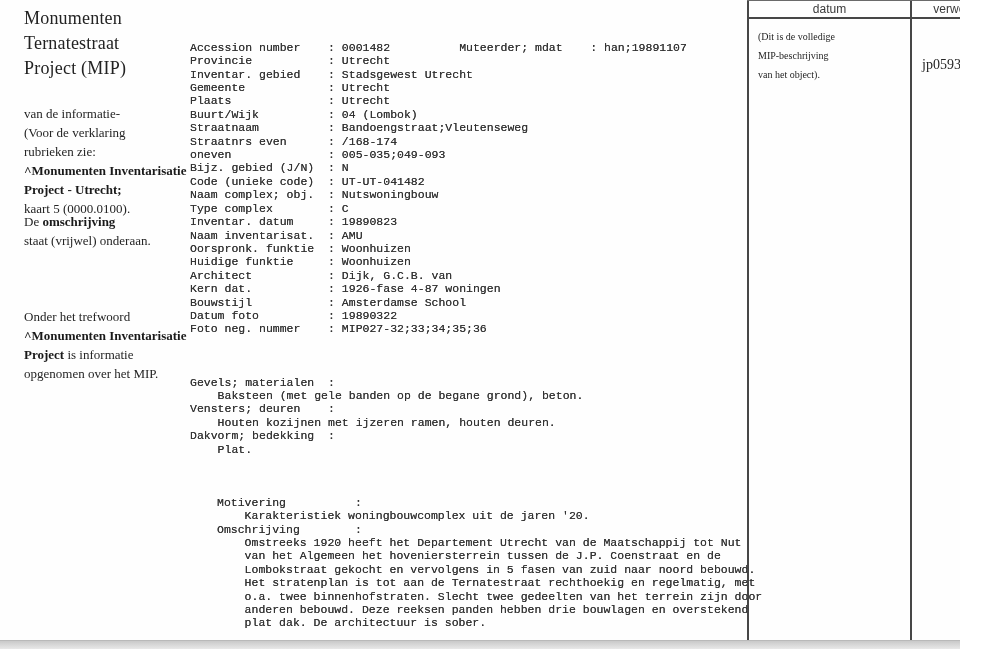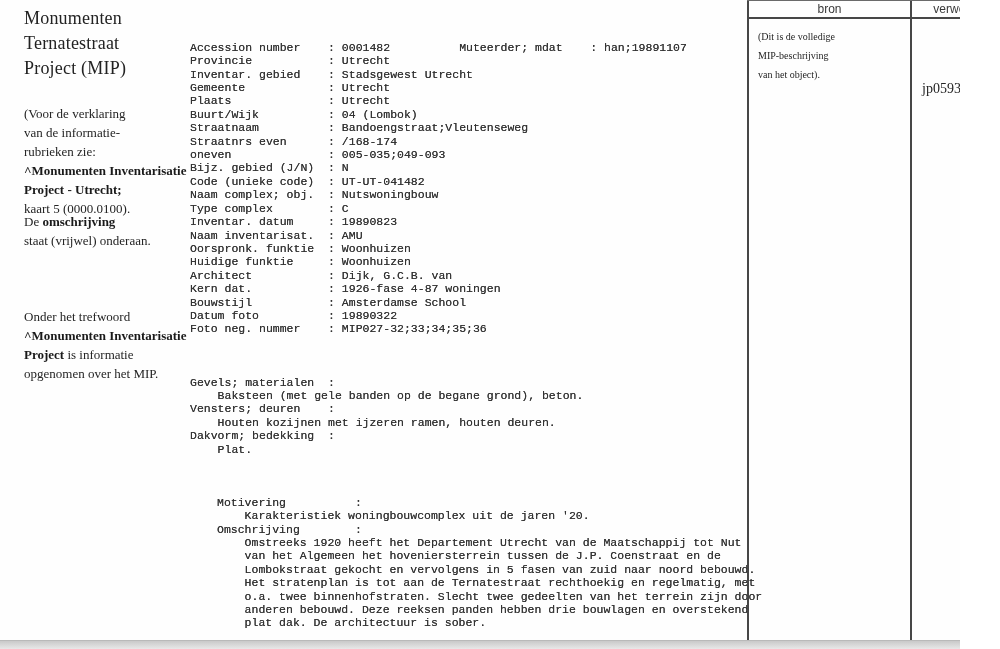--- a/index.html
+++ b/index.html
@@ -29,40 +29,40 @@
   .vline-1{left:747px;}
   .vline-2{left:910px;}
   .hline-top{position:absolute;left:747px;top:0;width:253px;height:1px;background:#6a6a6a;}
   .hline-header{position:absolute;left:747px;top:17px;width:253px;height:2px;background:#474747;}
   .colhead{position:absolute;top:2px;font-family:"Liberation Sans",sans-serif;
            font-size:12px;color:#3a3a3a;text-align:center;}
   .colhead-bron{left:749px;width:161px;}
   .colhead-verwerkt{left:912px;width:88px;}
   .bron-note{position:absolute;left:758px;top:27px;width:150px;
              font-size:10px;line-height:19px;color:#242424;}
-  .verwerkt-value{position:absolute;left:922px;top:57px;font-size:14px;color:#242424;margin-top:24px;}
+  .verwerkt-value{position:absolute;left:922px;top:57px;font-size:14px;color:#242424;}
 
   
   .bottom-strip{position:absolute;left:0;top:640px;width:1000px;height:9px;
                 background:linear-gradient(#c9c9c9,#ececec);border-top:1px solid #b9b9b9;}
 </style>
 </head>
 <body>
 
 <div class="page">
 
   <div class="sidebar">
     <div class="title" id="title">
         <div>Monumenten</div>
         <div>Ternatestraat</div>
         <div>Project (MIP)</div>
       </div>
     <div class="note note1" id="note1">
+        <div><span>van de informatie-</span></div>
         <div><span>(Voor de verklaring</span></div>
-        <div><span>van de informatie-</span></div>
         <div><span>rubrieken zie:</span></div>
         <div><b>^Monumenten Inventarisatie</b></div>
         <div><b>Project - Utrecht;</b></div>
         <div><span>kaart 5 (0000.0100).</span></div>
       </div>
     <div class="note note2" id="note2">
         <div><span>De </span><b>omschrijving</b></div>
         <div><span>staat (vrijwel) onderaan.</span></div>
       </div>
     <div class="note note3" id="note3">
@@ -76,21 +76,21 @@
   <div class="record">
     <div class="block" id="fields-block"><div>Accession number    : 0001482          Muteerder; mdat    : han;19891107</div><div>Provincie           : Utrecht</div><div>Inventar. gebied    : Stadsgewest Utrecht</div><div>Gemeente            : Utrecht</div><div>Plaats              : Utrecht</div><div>Buurt/Wijk          : 04 (Lombok)</div><div>Straatnaam          : Bandoengstraat;Vleutenseweg</div><div>Straatnrs even      : /168-174</div><div>oneven              : 005-035;049-093</div><div>Bijz. gebied (J/N)  : N</div><div>Code (unieke code)  : UT-UT-041482</div><div>Naam complex; obj.  : Nutswoningbouw</div><div>Type complex        : C</div><div>Inventar. datum     : 19890823</div><div>Naam inventarisat.  : AMU</div><div>Oorspronk. funktie  : Woonhuizen</div><div>Huidige funktie     : Woonhuizen</div><div>Architect           : Dijk, G.C.B. van</div><div>Kern dat.           : 1926-fase 4-87 woningen</div><div>Bouwstijl           : Amsterdamse School</div><div>Datum foto          : 19890322</div><div>Foto neg. nummer    : MIP027-32;33;34;35;36</div></div>
     <div class="block" id="sections-block"><div>Gevels; materialen  :</div><div>    Baksteen (met gele banden op de begane grond), beton.</div><div>Vensters; deuren    :</div><div>    Houten kozijnen met ijzeren ramen, houten deuren.</div><div>Dakvorm; bedekking  :</div><div>    Plat.</div></div>
     <div class="block" id="sections2-block"><div>Motivering          :</div><div>    Karakteristiek woningbouwcomplex uit de jaren '20.</div><div>Omschrijving        :</div><div>    Omstreeks 1920 heeft het Departement Utrecht van de Maatschappij tot Nut</div><div>    van het Algemeen het hoveniersterrein tussen de J.P. Coenstraat en de</div><div>    Lombokstraat gekocht en vervolgens in 5 fasen van zuid naar noord bebouwd.</div><div>    Het stratenplan is tot aan de Ternatestraat rechthoekig en regelmatig, met</div><div>    o.a. twee binnenhofstraten. Slecht twee gedeelten van het terrein zijn door</div><div>    anderen bebouwd. Deze reeksen panden hebben drie bouwlagen en overstekend</div><div>    plat dak. De architectuur is sober.</div></div>
   </div>
 
   <div class="vline vline-1"></div>
   <div class="vline vline-2"></div>
   <div class="hline-top"></div>
   <div class="hline-header"></div>
-  <div class="colhead colhead-bron">bron</div>
+  <div class="colhead colhead-bron">datum</div>
   <div class="colhead colhead-verwerkt">verwerkt</div>
   <div class="bron-note" id="bron-note">
       <div>(Dit is de volledige</div>
       <div>MIP-beschrijving</div>
       <div>van het object).</div>
     </div>
   <div class="verwerkt-value">jp0593</div>
 
   <div class="bottom-strip"></div>
 </div>

